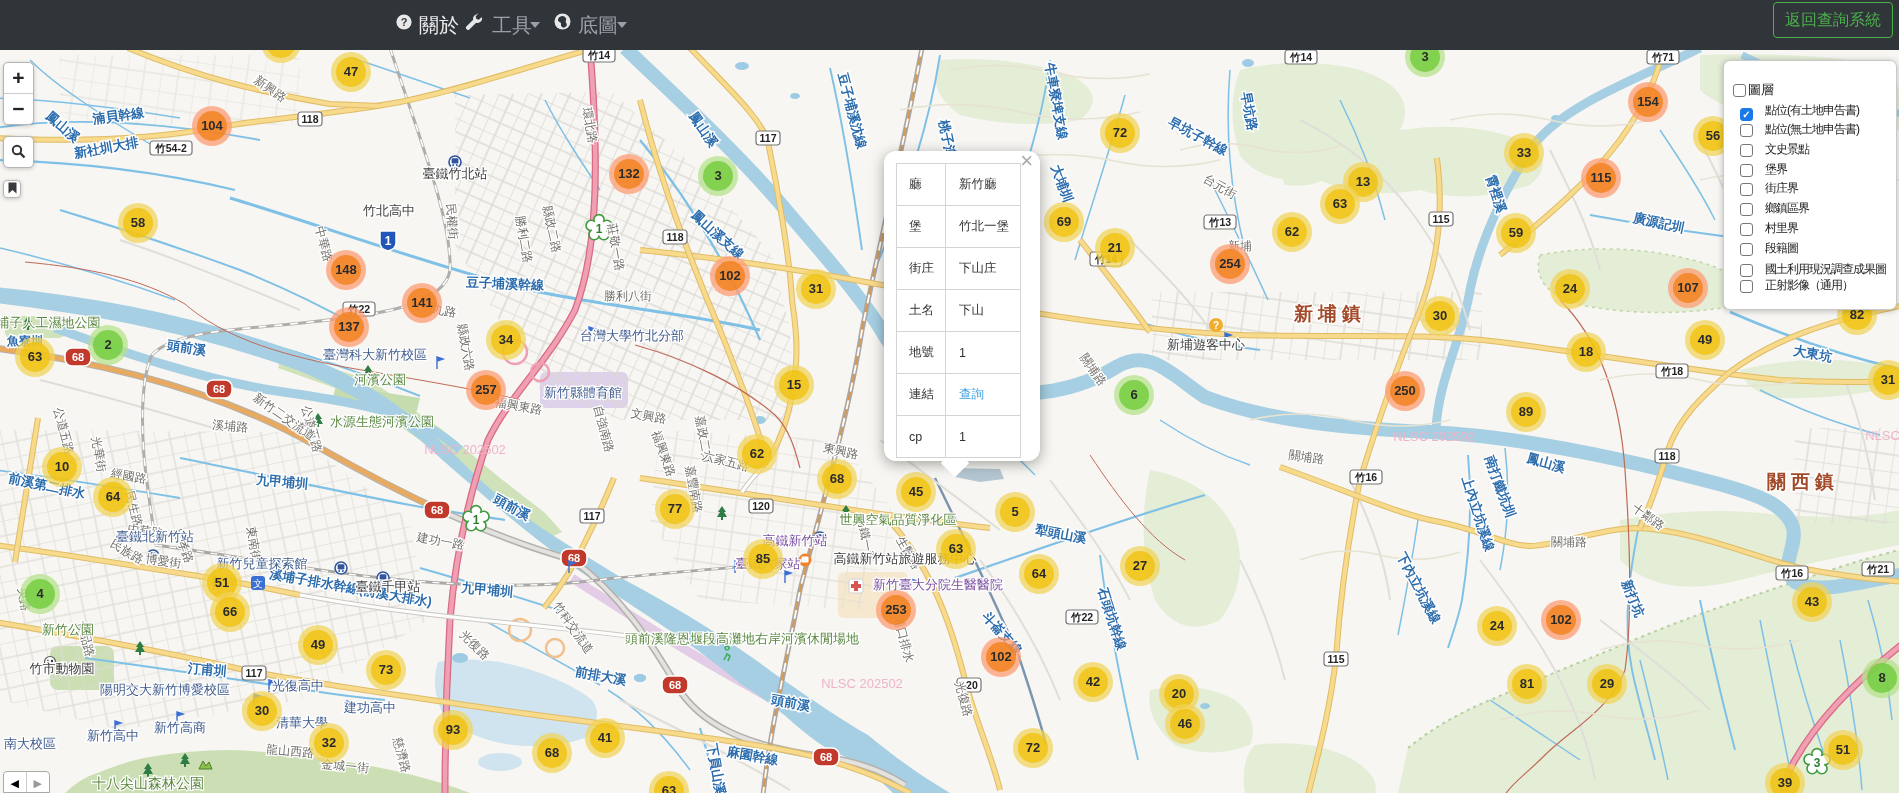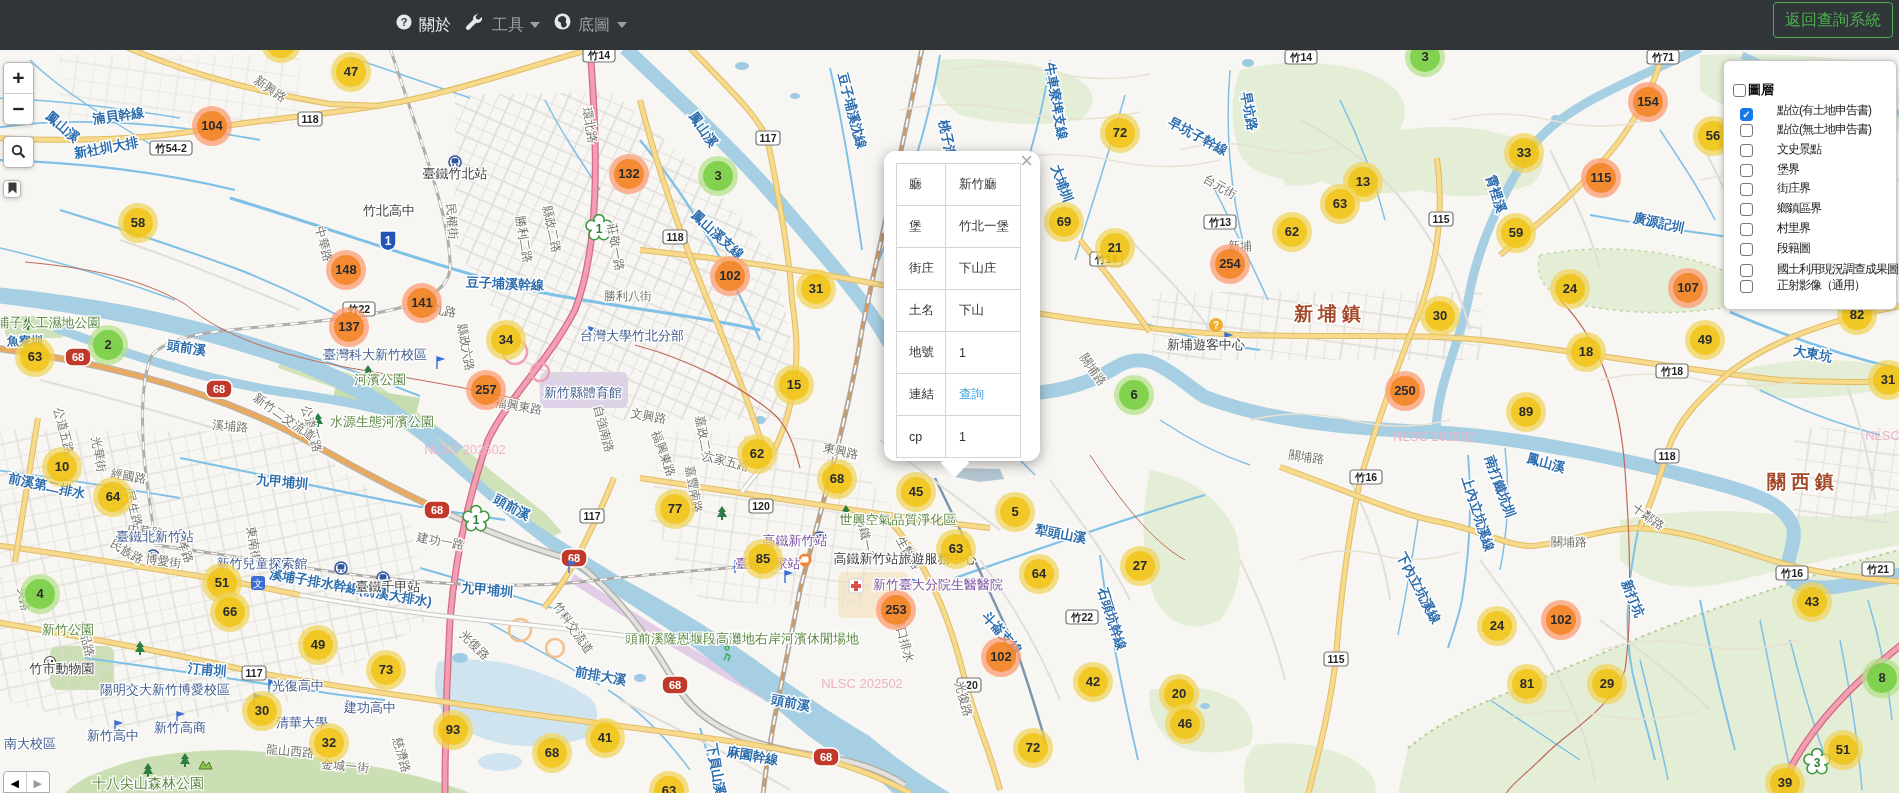--- a/index.html
+++ b/index.html
@@ -14,40 +14,40 @@
 .gl{fill:#59873f;stroke:#fff;stroke-width:2.5;paint-order:stroke;text-anchor:middle}
 .tl{fill:#a34a2a;font-size:19px;font-weight:700;letter-spacing:5px;stroke:#fff;stroke-width:3;paint-order:stroke;text-anchor:middle}
 .wm{fill:#eeb3c8;font-size:13px;text-anchor:middle}
 .cm{position:absolute;width:40px;height:40px;border-radius:50%;z-index:20}
 .cm div{width:30px;height:30px;margin:5px;border-radius:50%;text-align:center;line-height:30px;font-size:13px;font-weight:600;color:#2b2b2b}
 .cm.y{background:rgba(241,211,87,.72)}.cm.y div{background:rgba(240,194,12,.78)}
 .cm.o{background:rgba(253,156,115,.75)}.cm.o div{background:rgba(241,128,23,.78)}
 .cm.g{background:rgba(181,226,140,.75)}.cm.g div{background:rgba(110,204,57,.78)}
 #navbar{position:absolute;left:0;top:0;width:1899px;height:50px;background:#30353a;z-index:100}
 #navbar .title{position:absolute;left:10px;top:0;line-height:50px;color:#fff;font-size:23px;font-weight:700}
-.nav-i{position:absolute;top:0;height:50px;line-height:50px;font-size:16px}
+.nav-i{position:absolute;top:0;height:50px;line-height:50px;font-size:20px}
 .nico{position:absolute}
 #btn-back{position:absolute;right:6px;top:2px;width:120px;height:36px;border:1px solid #4cae4c;border-radius:4px;color:#4cae4c;font-size:16px;text-align:center;line-height:34px}
 .zctl{position:absolute;left:3px;width:31px;background:#fff;border:1px solid #b5b5b5;border-radius:5px;z-index:50;box-shadow:0 1px 4px rgba(0,0,0,.2)}
 .zbtn{width:29px;height:30px;text-align:center;line-height:30px;font-size:21px;font-weight:700;color:#222}
 #popup{position:absolute;left:884px;top:151px;width:156px;height:310px;background:#fff;border-radius:12px;box-shadow:0 3px 14px rgba(0,0,0,.35);z-index:60}
 #popup .tail{position:absolute;left:61px;top:302px;width:20px;height:20px;background:#fff;transform:rotate(45deg)}
 #popup .x{position:absolute;right:7px;top:-3px;font-size:22px;color:#a8a8a8;font-weight:400}
 #popup table{position:absolute;left:12px;top:12px;border-collapse:collapse}
 #popup td{border:1px solid #d4d4d4;font-size:12.5px;color:#333;height:42px;vertical-align:middle}
 #popup td.k{width:49px;padding-left:12px}
 #popup td.v{width:75px;padding-left:13px}
 #popup td.v a{color:#3ba0e0}
 #panel{position:absolute;left:1723px;top:60px;width:174px;height:250px;background:#fff;border-radius:7px;border:1px solid #c9c9c9;box-shadow:0 1px 6px rgba(0,0,0,.25);z-index:70}
-#panel .ptitle{position:absolute;left:9px;top:20px;font-size:13px;font-weight:700;color:#111}
+#panel .ptitle{position:absolute;left:9px;top:20px;font-size:13px;font-weight:400;color:#111}
 #panel .ptitle .cb{margin-right:2px;width:13px;height:13px}
 .cb{display:inline-block;width:13px;height:13px;border:1.5px solid #777;border-radius:3px;background:#fff;vertical-align:-2.5px}
 .cb.on{background:#1a79e8;border-color:#1a79e8;color:#fff;font-size:10px;line-height:12px;text-align:center;font-weight:700}
 .lrow{position:absolute;left:16px;height:14px;line-height:14px;white-space:nowrap}
-.lrow .ltx{font-size:12px;color:#1c1c1c;margin-left:24px;letter-spacing:-1px;vertical-align:1.5px}
+.lrow .ltx{font-size:12px;color:#1c1c1c;margin-left:12px;letter-spacing:-1px;vertical-align:1.5px}
 #arrows{position:absolute;left:3px;top:771px;width:47px;height:22px;background:#fff;border:1px solid #aaa;border-radius:4px 4px 0 0;z-index:50;display:flex}
 #arrows div{width:23px;text-align:center;line-height:22px;font-size:11px}
 </style></head>
 <body>
 <div id="stage">
 <svg id="map" xmlns="http://www.w3.org/2000/svg" viewBox="0 50 1899 743" width="1899" height="743">
       <defs>
         <pattern id="grid1" width="26" height="26" patternUnits="userSpaceOnUse" patternTransform="rotate(24)">
           <rect width="26" height="26" fill="none"></rect>
           <path d="M0,0 H26 M0,13 H26 M0,0 V26 M13,0 V26" stroke="#dbd9d3" stroke-width="1.6" fill="none"></path>

